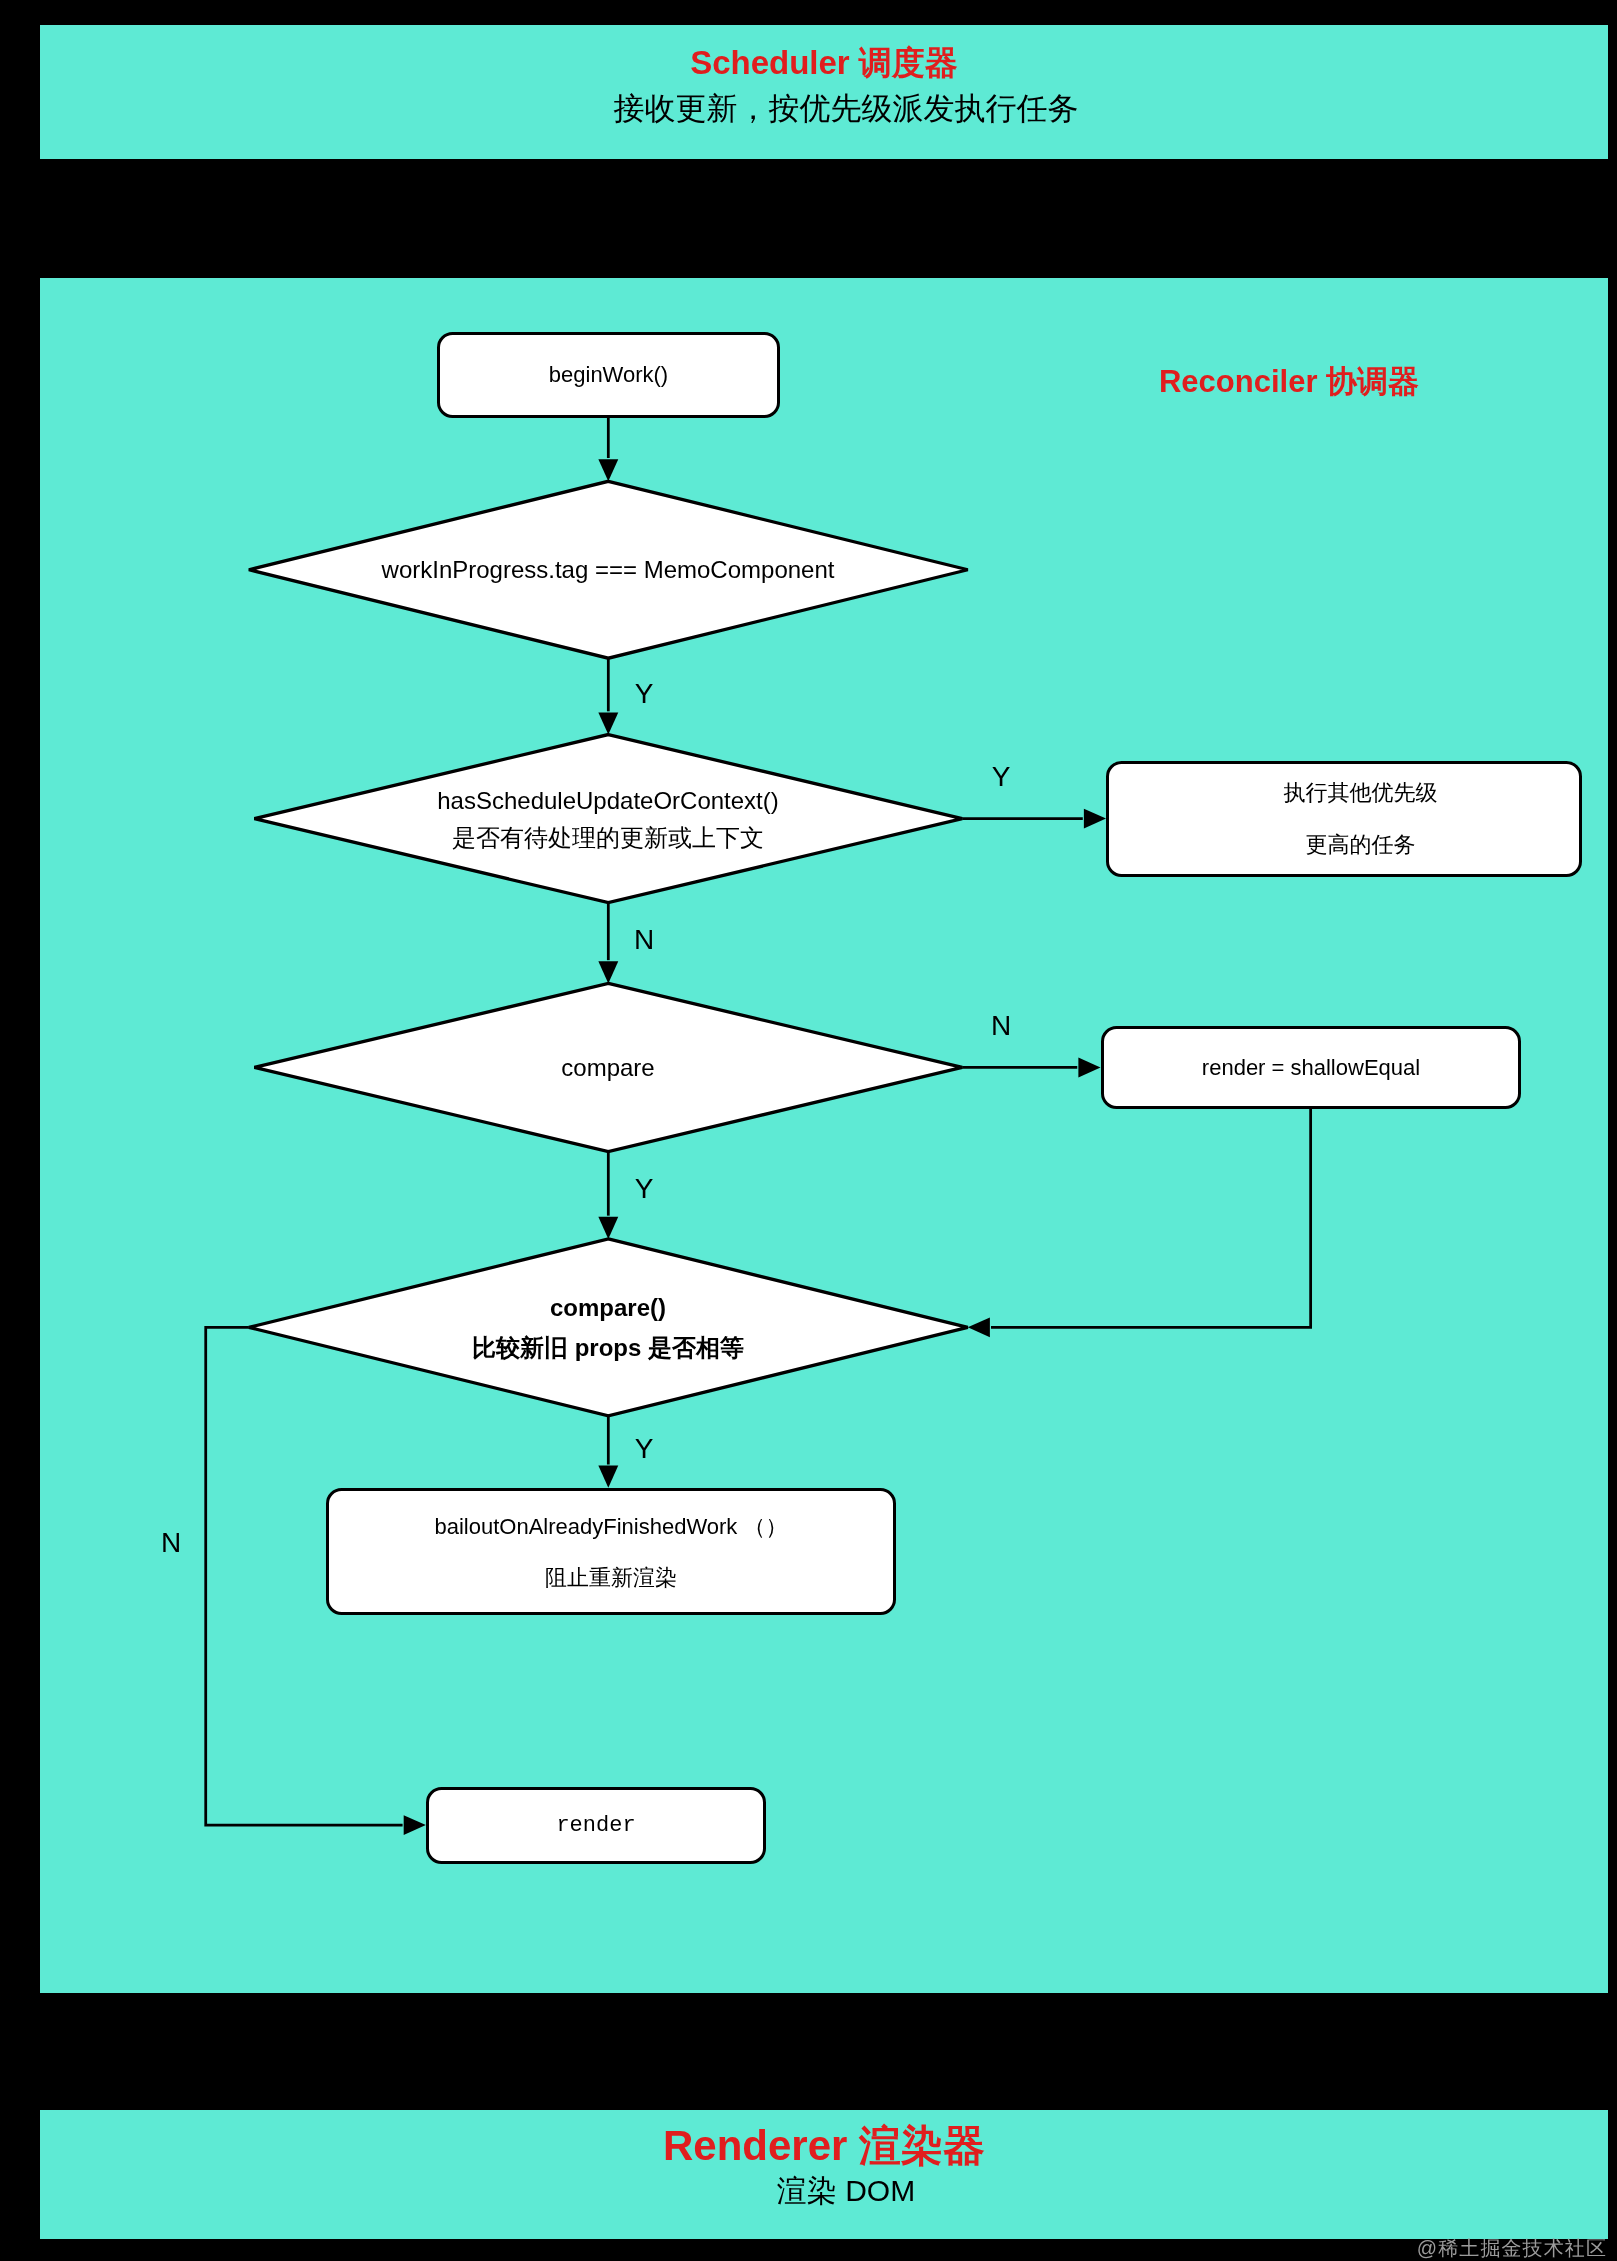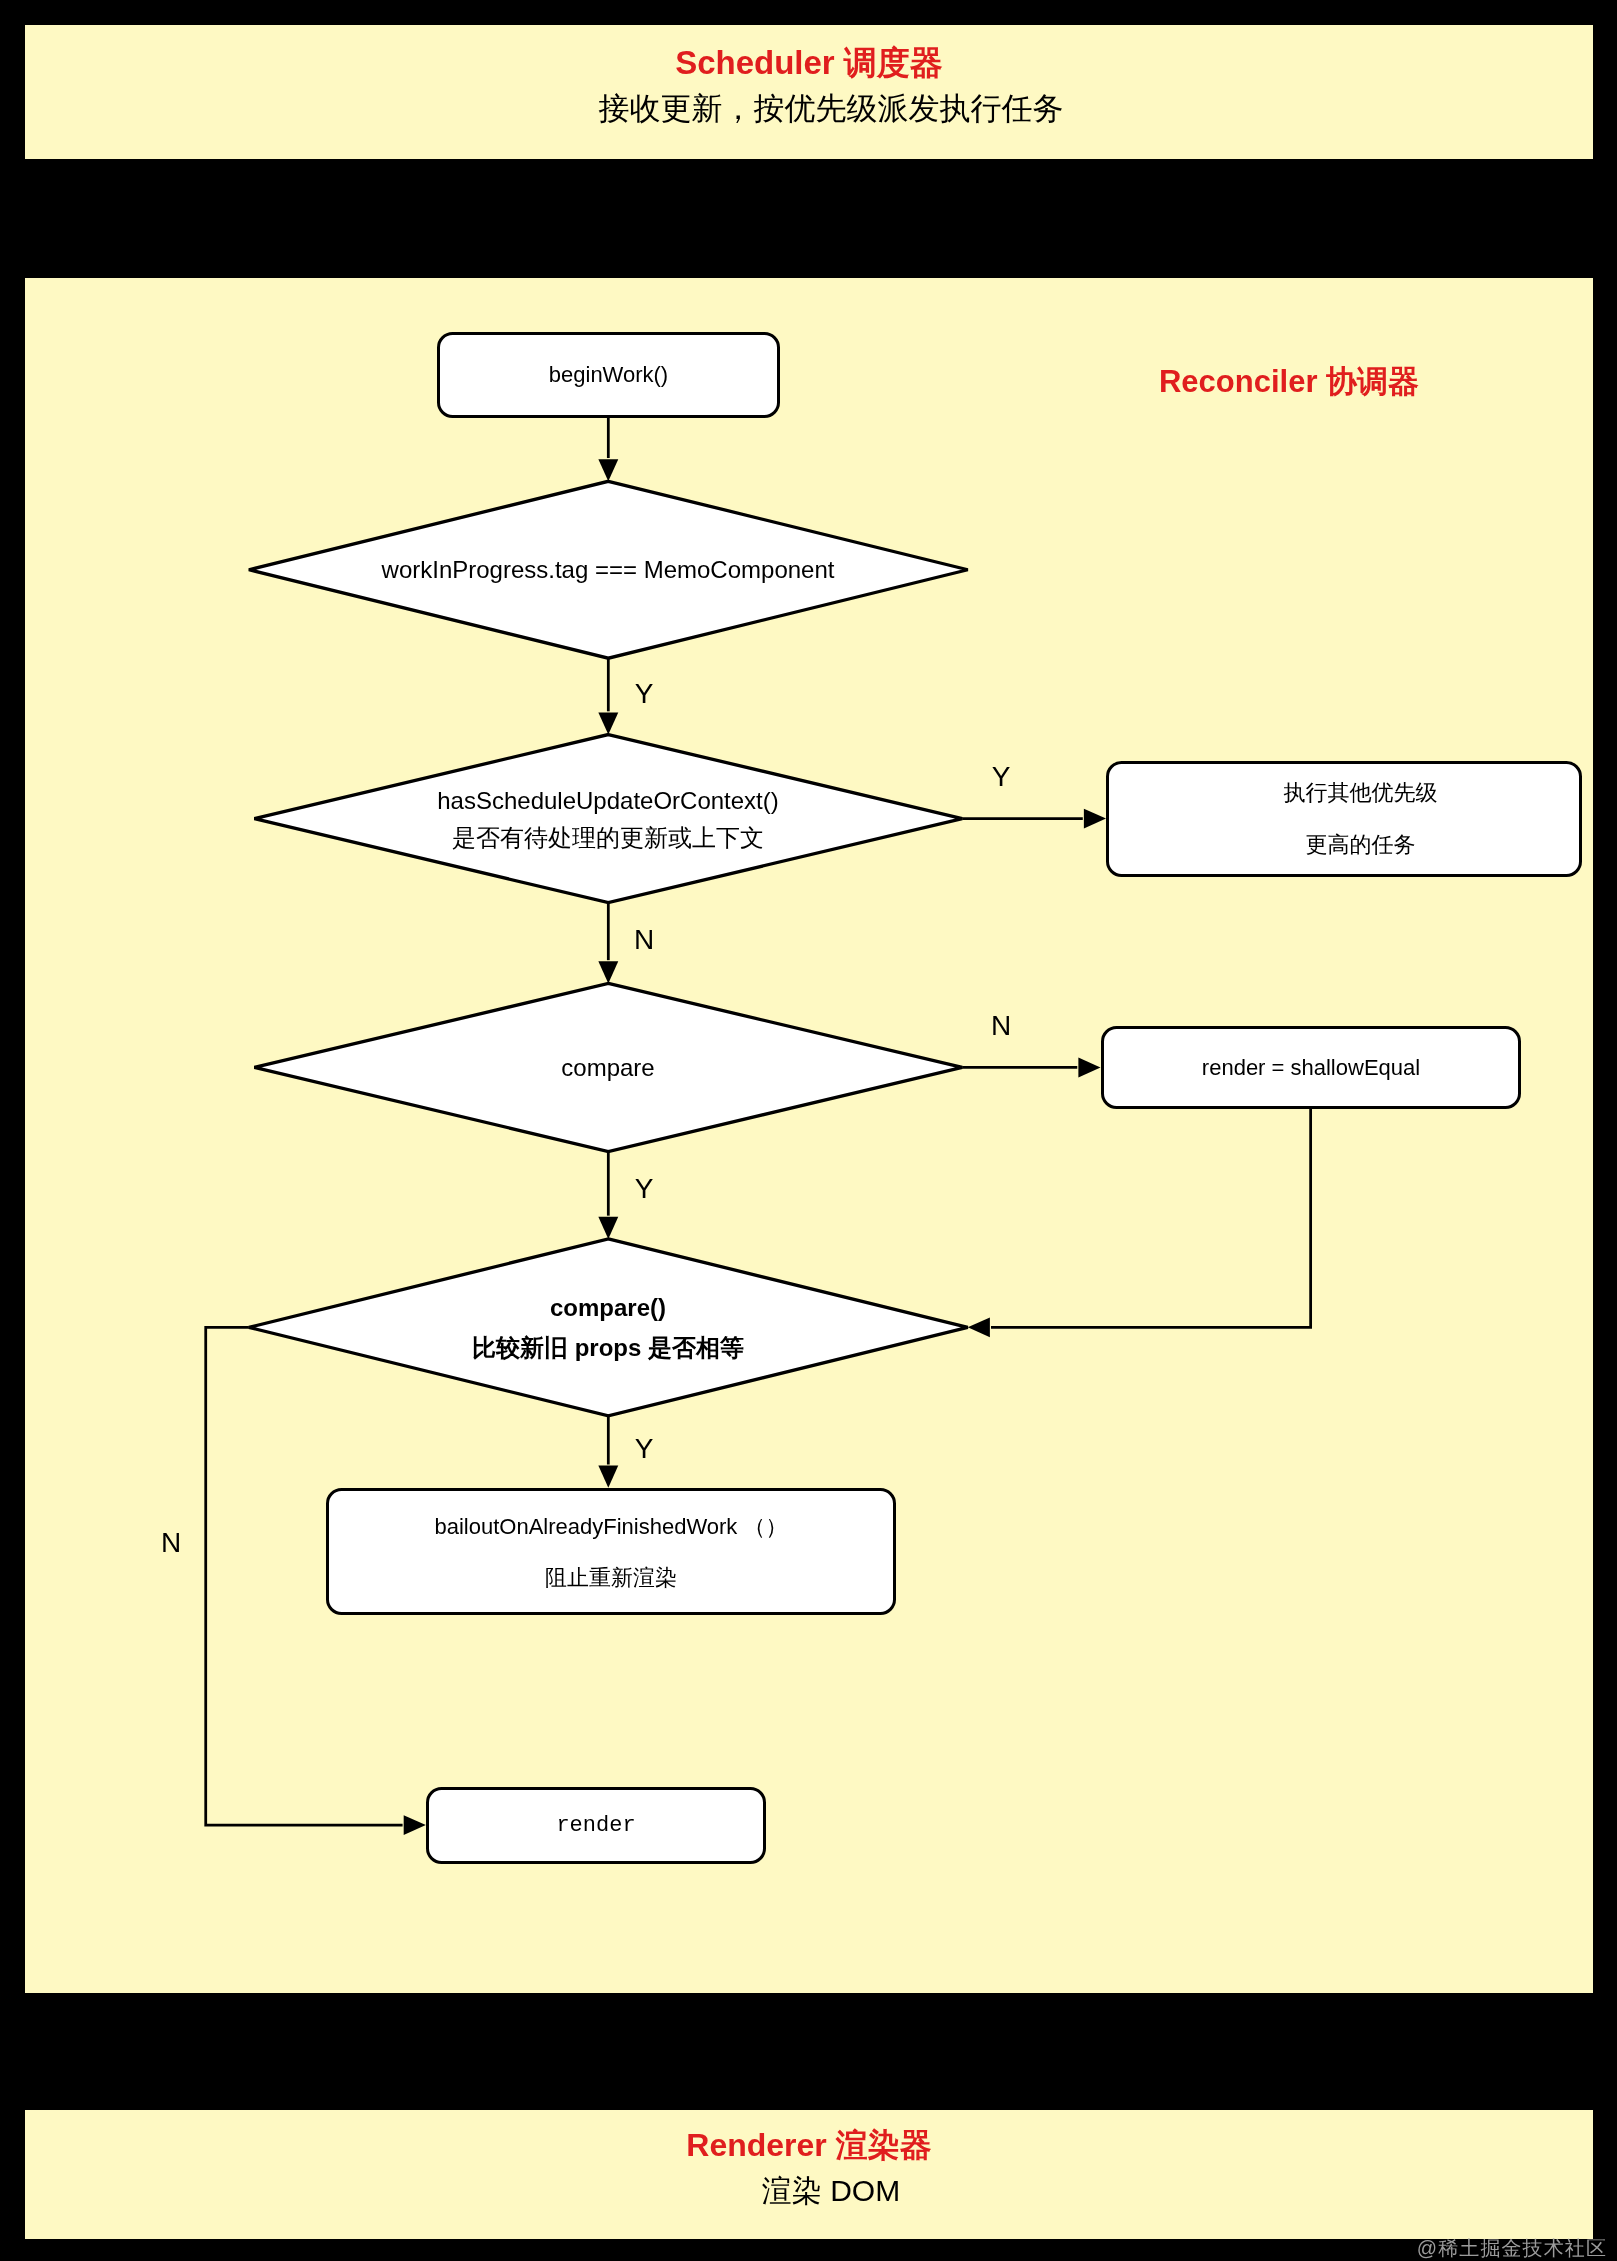--- a/index.html
+++ b/index.html
@@ -1,26 +1,26 @@
 <!DOCTYPE html>
 <html style="font-size:8.9px"><head>
 <meta charset="utf-8">
 <style>
   html,body{margin:0;padding:0;}
   body{
     width:1617px;height:2261px;position:relative;background:#000;
     font-family:"Liberation Sans", sans-serif;overflow:hidden;
   }
-  .band{position:absolute;left:25px;width:1568px;background:#fef9c3;}
+  .band{position:absolute;left:40px;width:1568px;background:#5eead4;}
   .band-header{top:25px;height:134px;text-align:center;}
   .band-main{top:278px;height:1715px;}
   .band-footer{top:2110px;height:129px;text-align:center;}
   .red-title{color:#e01e1e;font-weight:bold;font-size:33px;line-height:33px;margin-top:21px;}
   .sub-title{color:#000;font-size:31px;line-height:31px;margin-top:14.4px;margin-left:44px;}
-  .band-footer .red-title{font-size:32px;margin-top:19px;}
+  .band-footer .red-title{font-size:42px;margin-top:19px;}
   .band-footer .sub-title{font-size:30px;margin-top:13.3px;}
   #flow-svg{position:absolute;left:0;top:0;width:1617px;height:2261px;z-index:1;}
   .node{
     position:absolute;z-index:2;background:#fff;border:3.3px solid #000;border-radius:15.5px;
     display:flex;flex-direction:column;align-items:center;justify-content:center;
     font-size:22px;color:#000;text-align:center;box-sizing:border-box;
   }
   .diamond-text{
     position:absolute;z-index:2;display:flex;flex-direction:column;align-items:center;
     justify-content:center;font-size:24px;color:#000;text-align:center;transform:translate(-50%,-50%);

